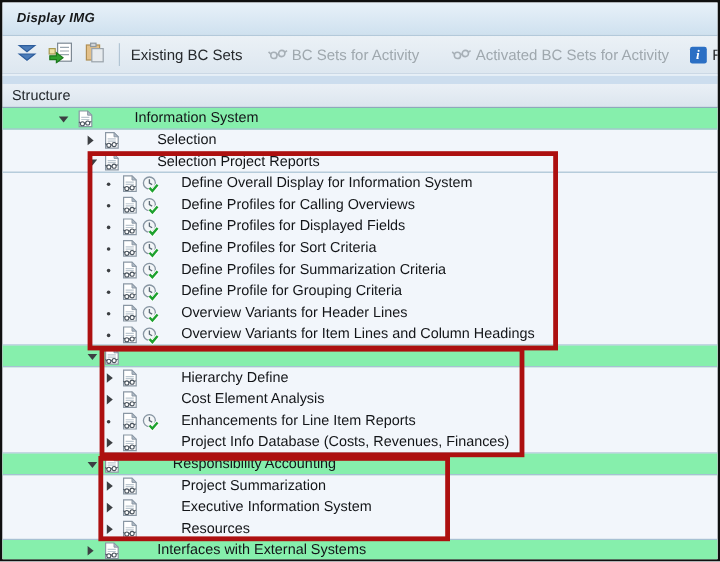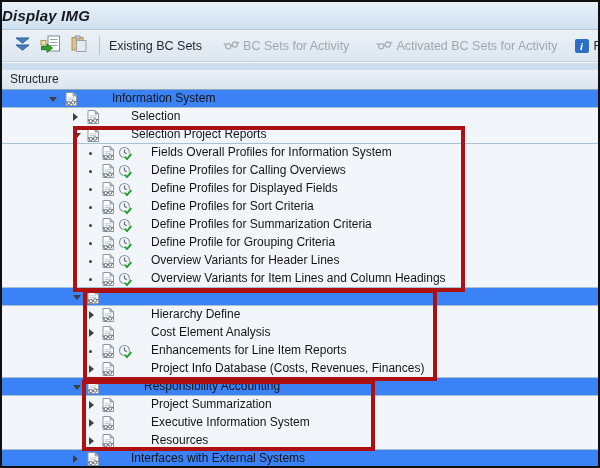--- a/index.html
+++ b/index.html
@@ -10,22 +10,22 @@
     background:#f2f6fb;
     font-family:"Liberation Sans", sans-serif;
     -webkit-font-smoothing:antialiased;
   }
   
   .titlebar{
     height:28px;background:linear-gradient(#e8f1f9,#cfe1ef);
     border-bottom:1px solid #b3c9da;
   }
   .title{
-    display:inline-block;line-height:27px;
-    font-size:15px;font-weight:bold;font-style:italic;color:#16181a;
+    display:inline-block;padding-left:12px;line-height:27px;
+    font-size:11px;font-weight:bold;font-style:italic;color:#16181a;
     letter-spacing:.2px;
   }
   
   .toolbar{
     height:32px;display:flex;align-items:center;
     background:linear-gradient(#ebf1f6,#dde7f0);
     border-bottom:1px solid #c2d2e0;
     padding-left:10px;white-space:nowrap;
   }
   .tb-icon{
@@ -51,21 +51,21 @@
   
   .gapband{height:8px;background:#ccddee;border-top:1px solid #f4f9fc;}
   .structure-header{
     height:20px;background:linear-gradient(#eaf0f6,#dbe5ee);
     border-bottom:1px solid #8ea9bb;
     font-size:12px;line-height:19px;color:#22272b;padding-left:8px;
   }
   
   .tree{position:relative;height:376px;background:#f2f6fb;}
   .tree-row{position:relative;height:18px;}
-  .tree-row.band{background:#3b82f6;}
+  .tree-row.band{background:#86efac;}
   .tree-row.line{border-bottom:1px solid #a7c1d3;}
   .exp{position:absolute;top:50%;}
   .tri-down{
     margin-top:-2px;width:0;height:0;
     border-left:4.5px solid transparent;border-right:4.5px solid transparent;
     border-top:5px solid #3c3f42;
   }
   .tri-right{
     margin-top:-4px;width:0;height:0;
     border-top:4.5px solid transparent;border-bottom:4.5px solid transparent;
@@ -242,21 +242,21 @@
           </svg>
         </span>
         <span class="nicon" style="left: 116px;">
           <svg width="15" height="15" viewBox="0 0 15 15">
   <circle cx="6.5" cy="6.5" r="5" fill="#f3f6f8" stroke="#8795a2" stroke-width="1.1"></circle>
   <path d="M6.5 3.4 v3.1 l2.3 1.3" fill="none" stroke="#5a6874" stroke-width="1.1"></path>
   <path d="M6.6 10.6 l2.4 2.5 4.3 -5.1" fill="none" stroke="#ffffff" stroke-width="3.6"></path>
   <path d="M6.6 10.6 l2.4 2.5 4.3 -5.1" fill="none" stroke="#1ea12e" stroke-width="2"></path>
           </svg>
         </span>
-        <span class="tlabel" style="left: 149px;">Fields Overall Profiles for Information System</span>
+        <span class="tlabel" style="left: 149px;">Define Overall Display for Information System</span>
       </div>
       <div class="tree-row">
         <span class="exp dot" style="left: 87px;"></span>
         <span class="nicon" style="left: 99px;">
           <svg width="14" height="16" viewBox="0 0 13 16">
   <path d="M1.5 1.5 h7 l3.5 3.5 v9.5 h-10.5 z" fill="#ffffff" stroke="#8a97a4" stroke-width="1"></path>
   <path d="M8.5 1.5 v3.5 h3.5 z" fill="#aebbc6" stroke="#8a97a4" stroke-width="0.8"></path>
   <line x1="3.2" y1="6.8" x2="10" y2="6.8" stroke="#bcc7d0" stroke-width="1"></line>
   <line x1="3.2" y1="8.6" x2="10" y2="8.6" stroke="#bcc7d0" stroke-width="1"></line>
   <g stroke="#49535d" fill="none" stroke-width="0.9">

